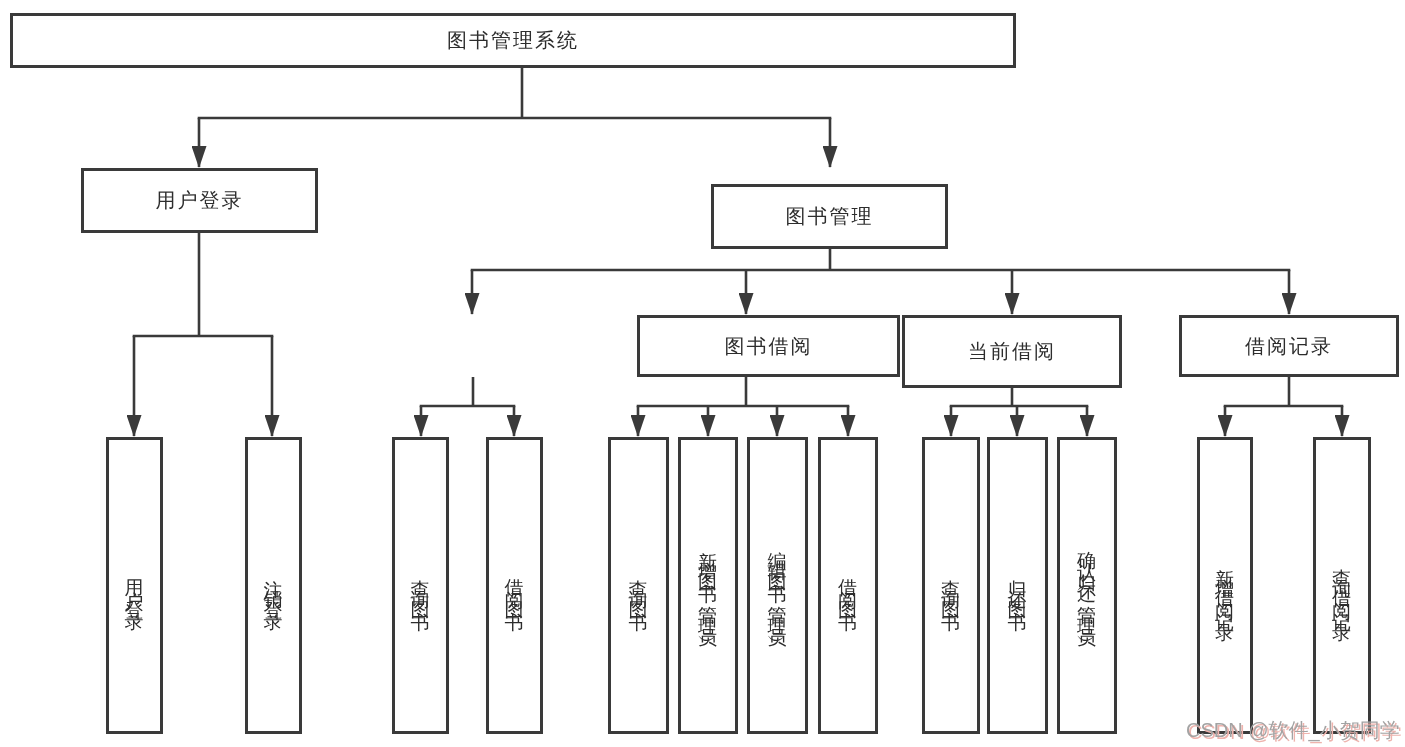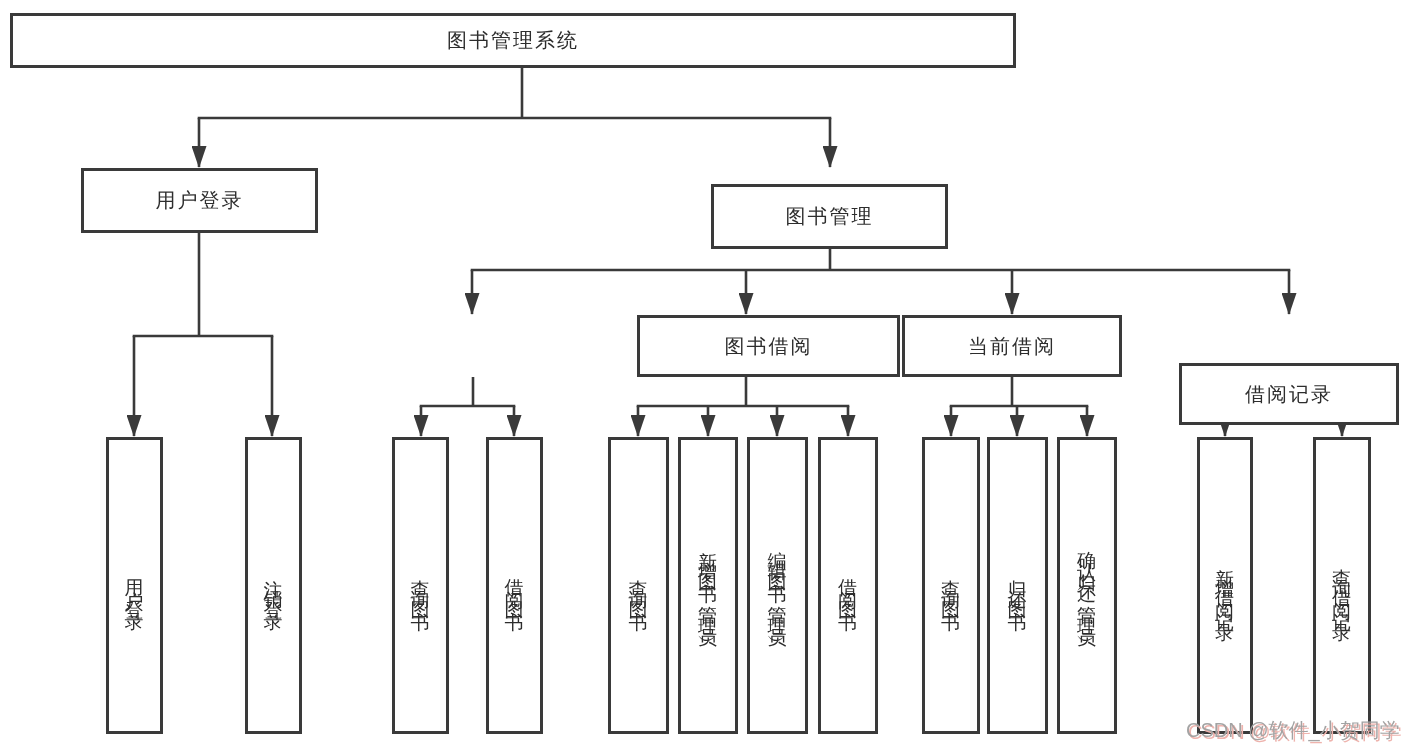--- a/index.html
+++ b/index.html
@@ -98,24 +98,24 @@
   <div class="node h-node" style="left:81px;top:168px;width:237px;height:65px;">
     <span class="lbl">用户登录</span>
   </div>
   <div class="node h-node" style="left:711px;top:168px;width:237px;height:65px;margin-top:16px;">
     <span class="lbl">图书管理</span>
   </div>
 
   <div class="node h-node" style="left:637px;top:315px;width:263px;height:62px;">
     <span class="lbl">图书借阅</span>
   </div>
-  <div class="node h-node" style="left:902px;top:315px;width:220px;height:62px;">
+  <div class="node h-node" style="left:902px;top:315px;width:220px;height:73px;">
     <span class="lbl">当前借阅</span>
   </div>
-  <div class="node h-node" style="left:1179px;top:315px;width:220px;height:62px;margin-top:48px;">
+  <div class="node h-node" style="left:1179px;top:315px;width:220px;height:62px;">
     <span class="lbl">借阅记录</span>
   </div>
 
   <div class="node v-node" style="left:106px;top:437px;width:57px;height:297px;">
     <span class="lbl">用户登录</span>
   </div>
   <div class="node v-node" style="left:245px;top:437px;width:57px;height:297px;">
     <span class="lbl">注销登录</span>
   </div>
 

